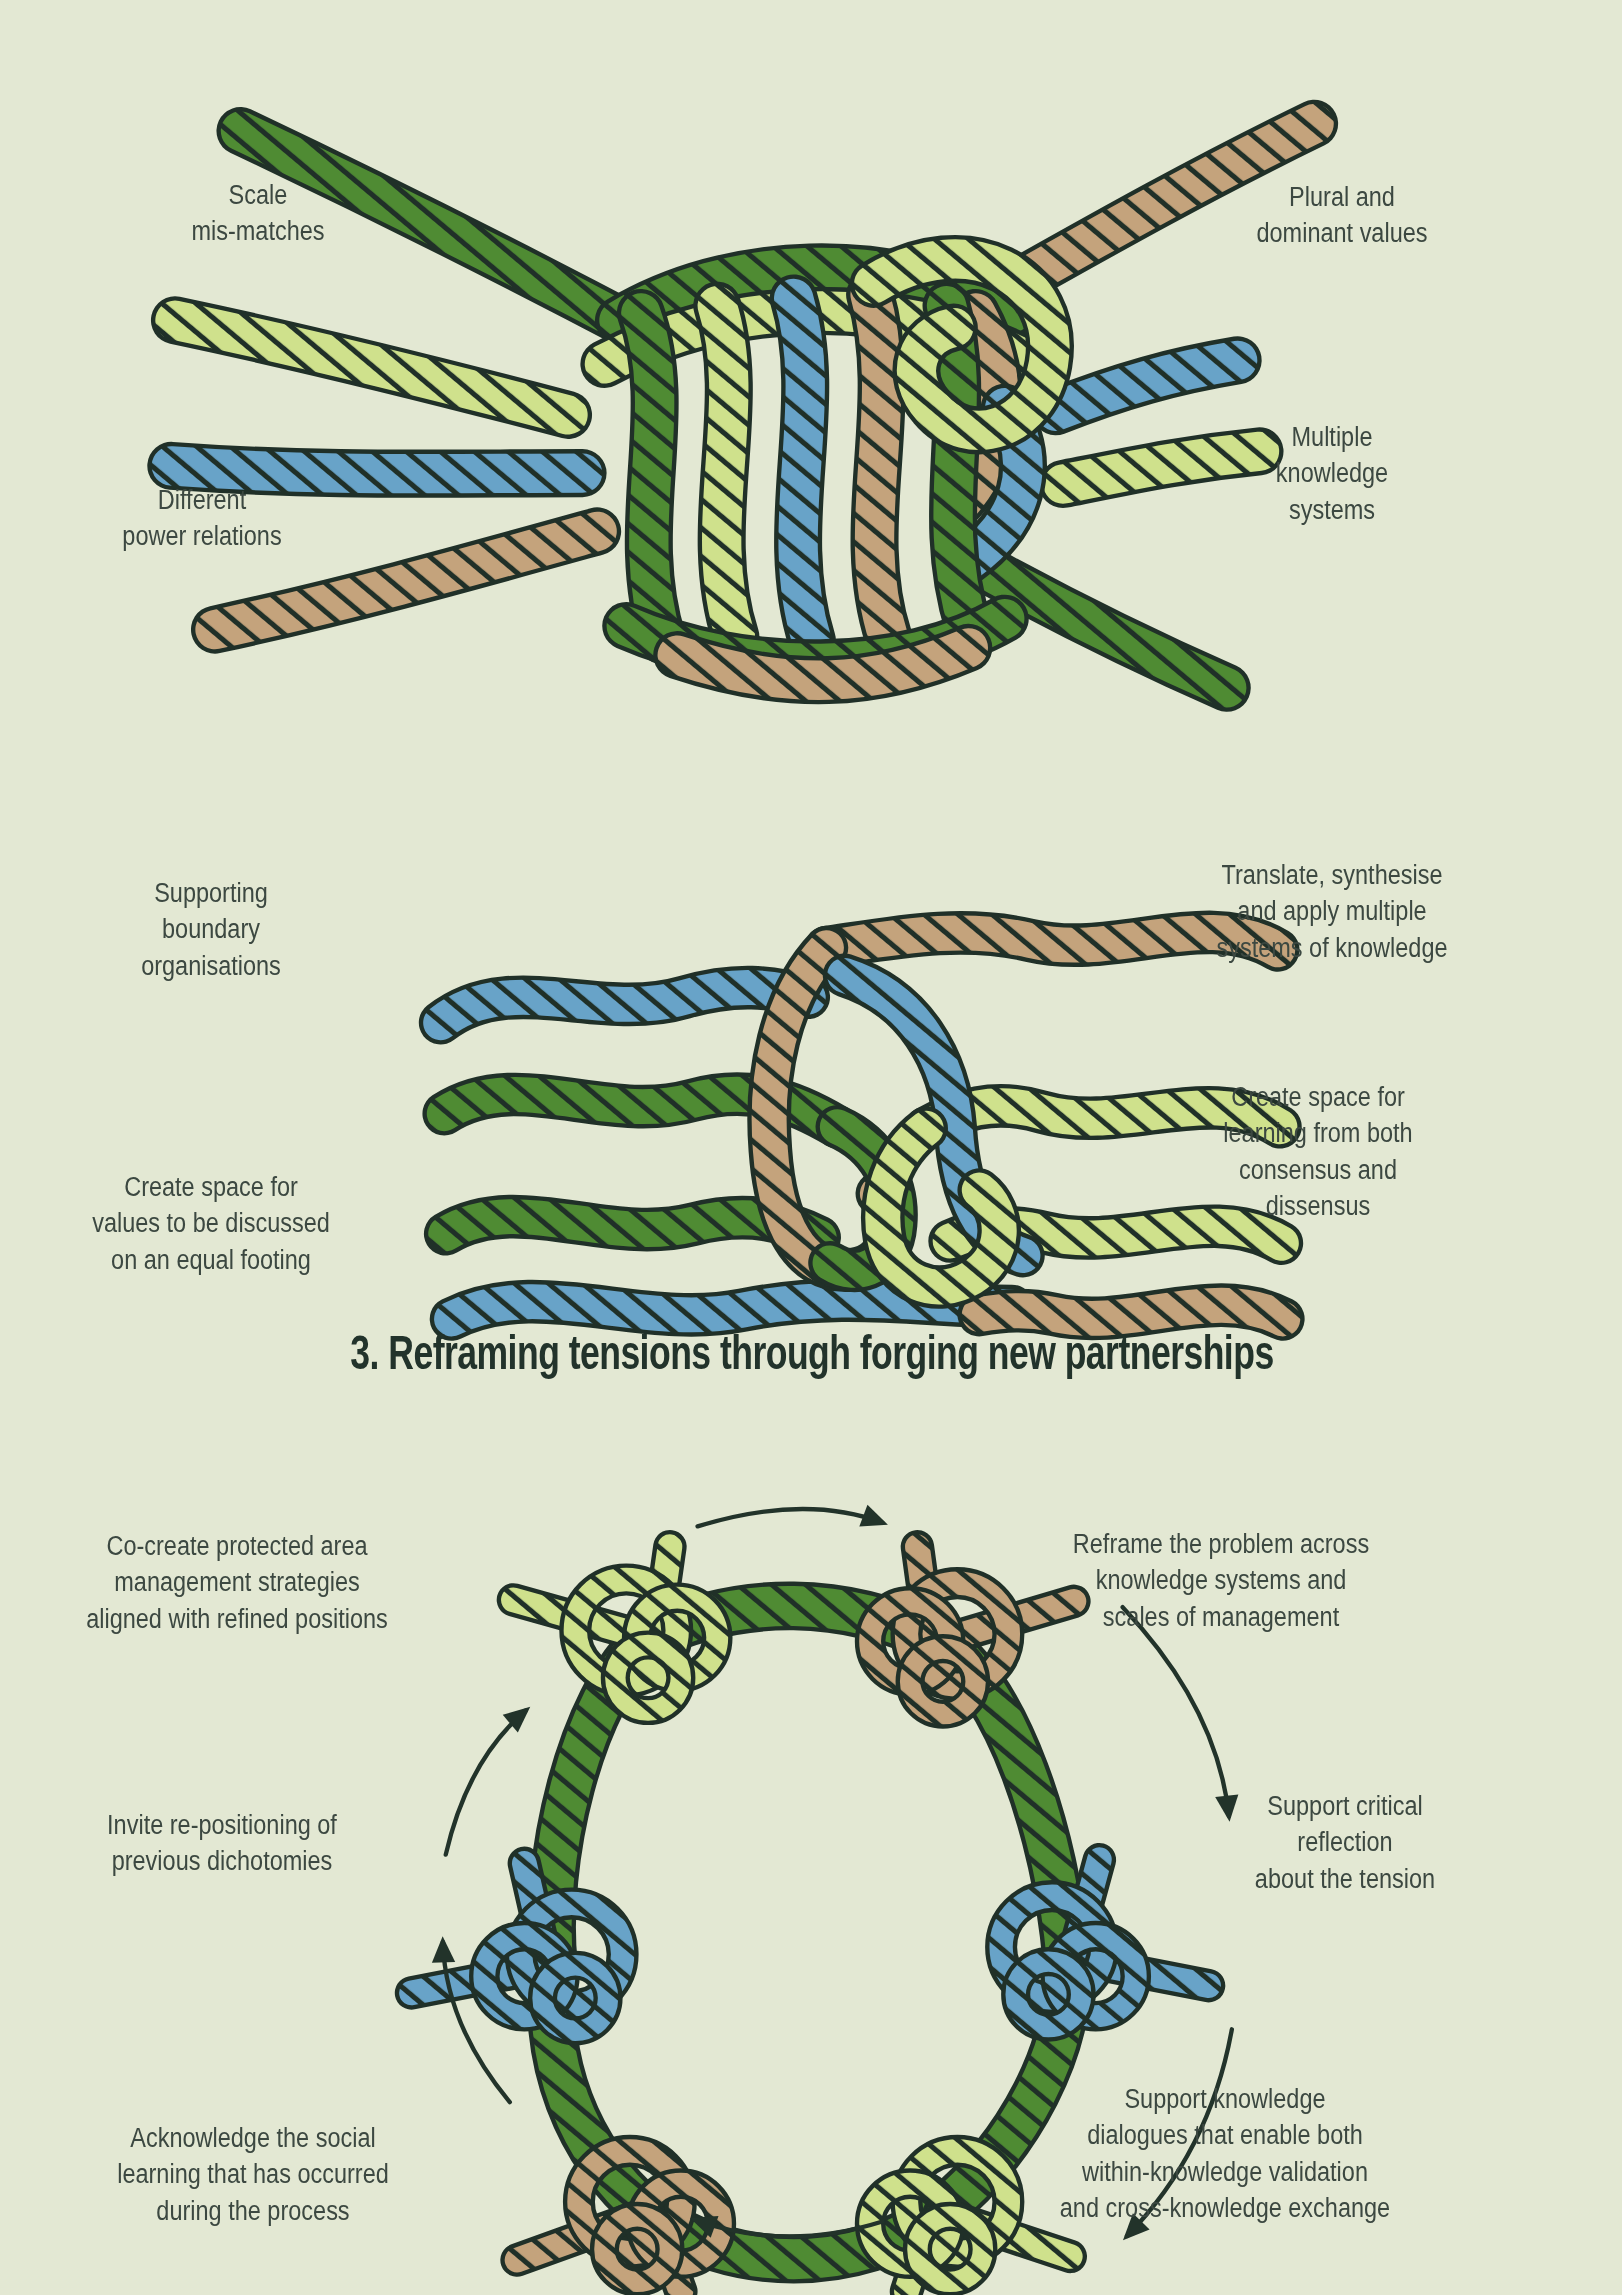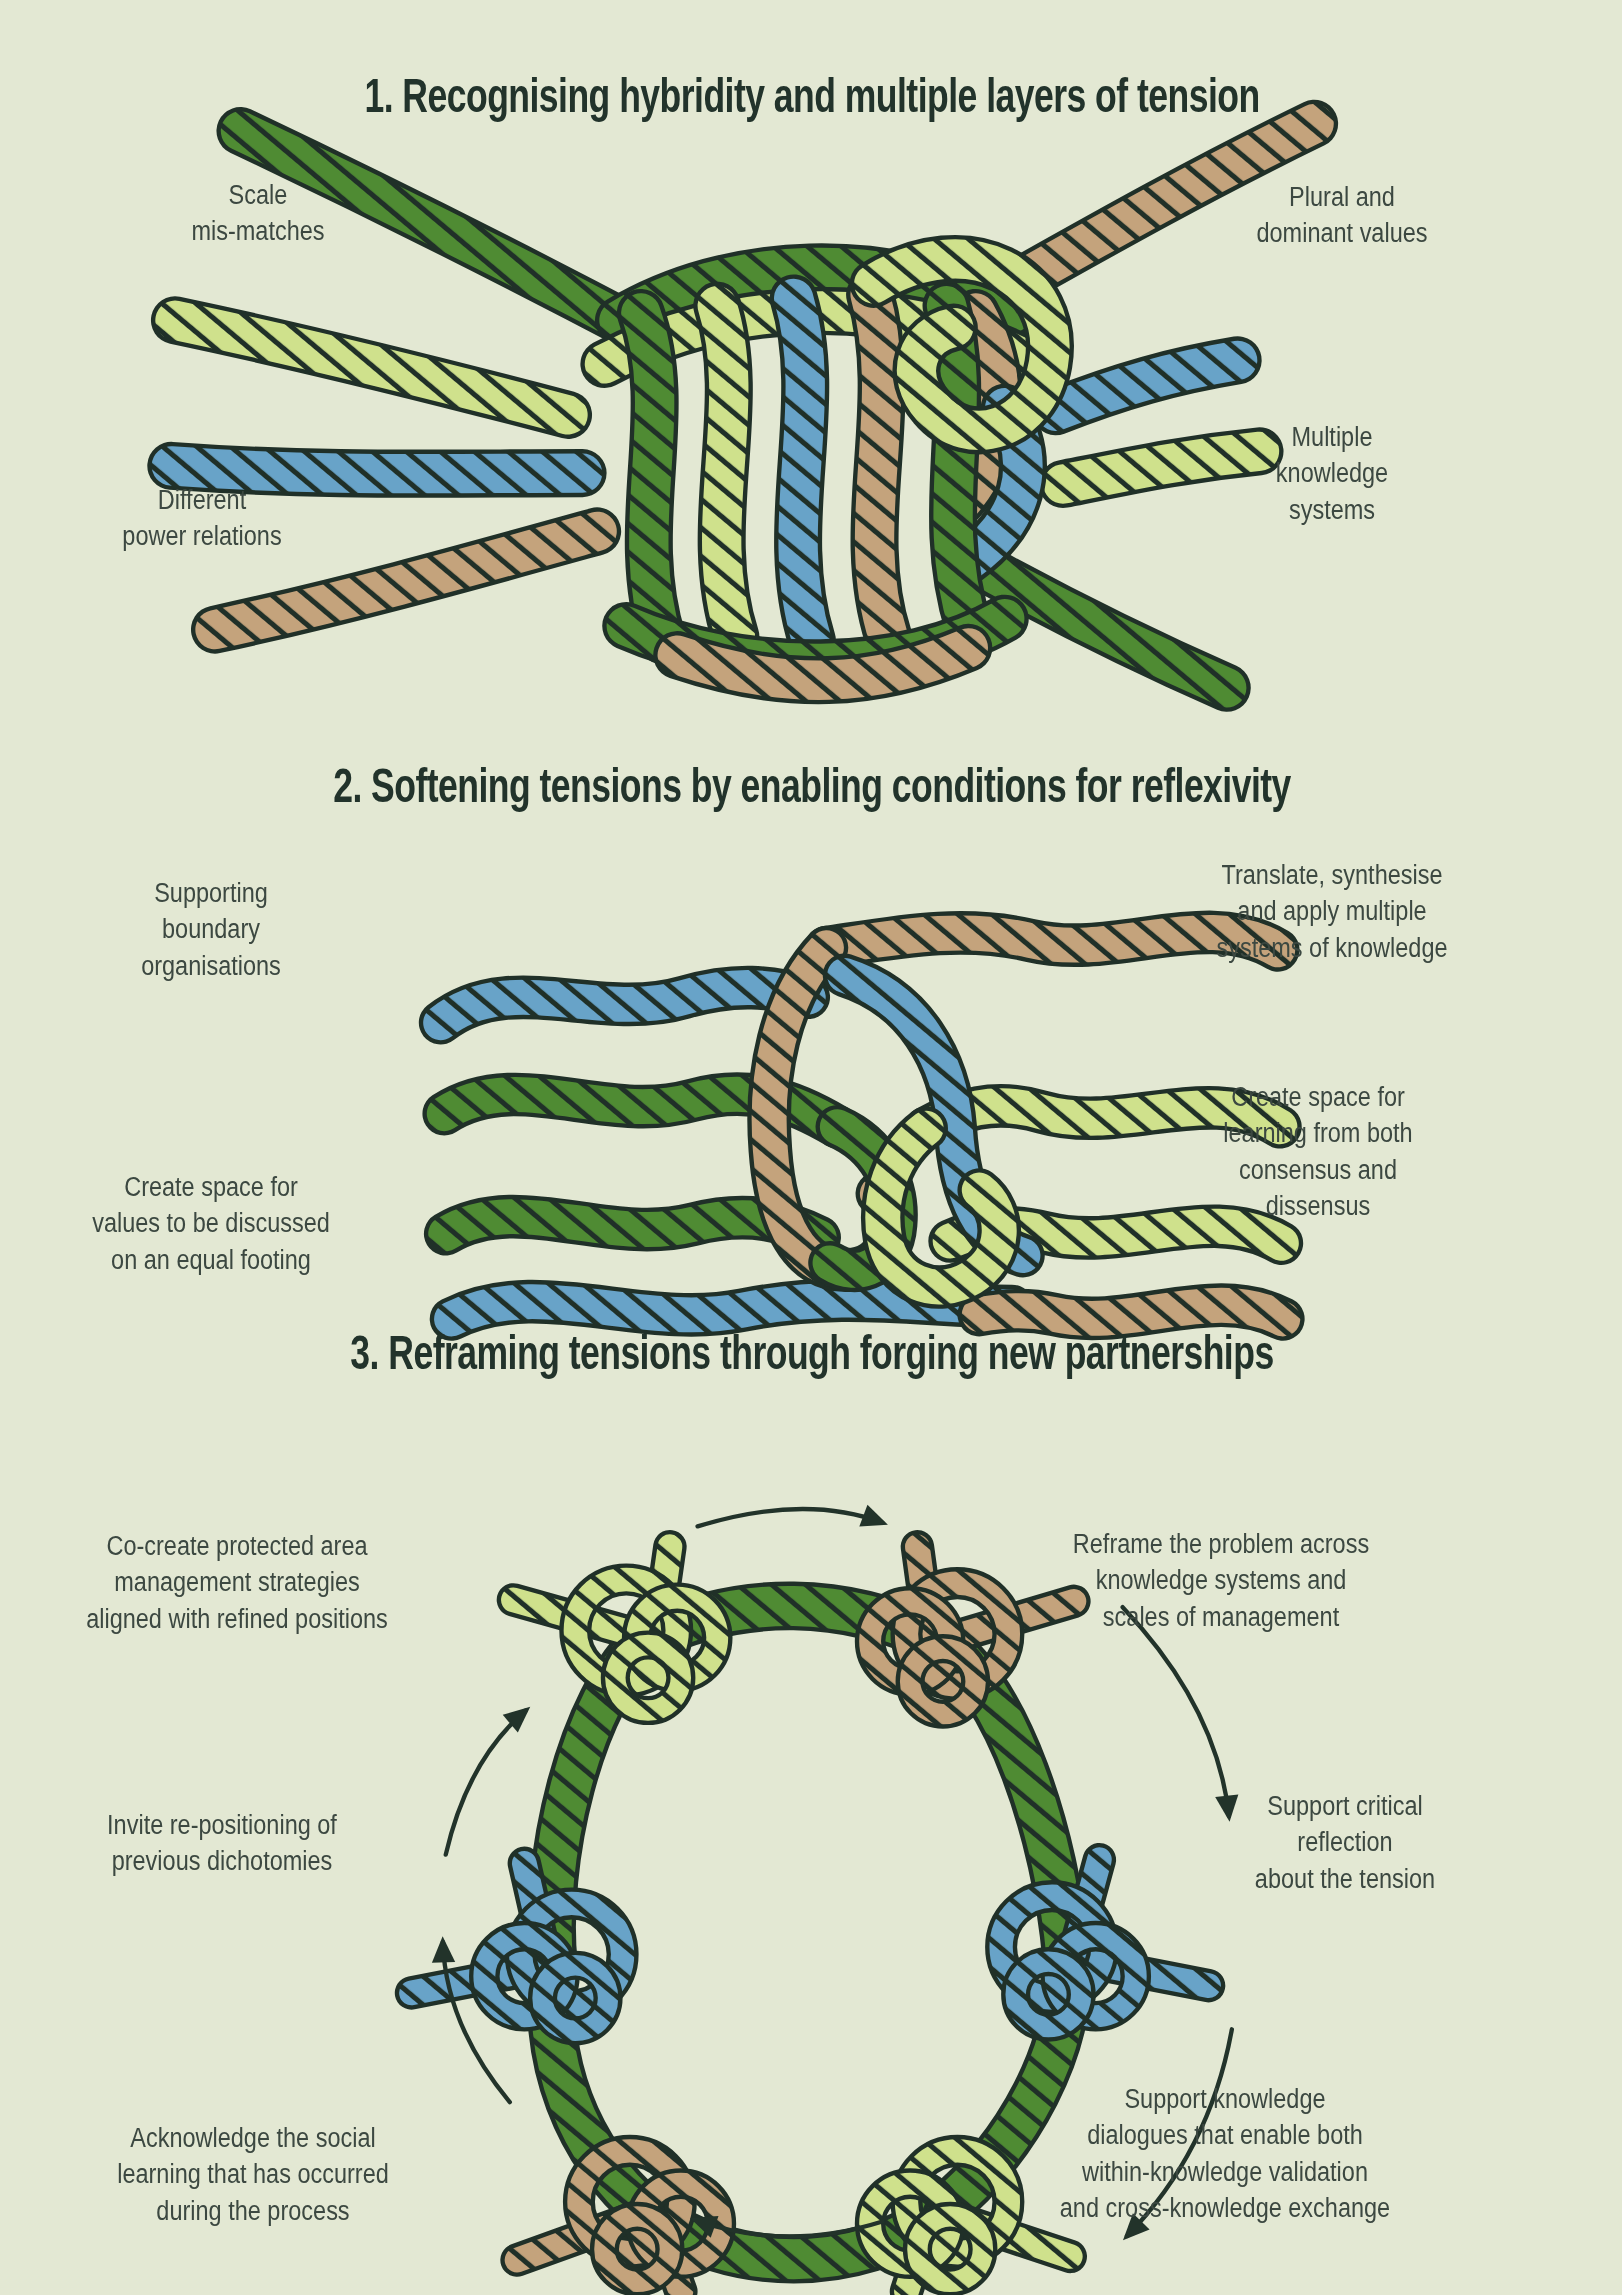--- a/index.html
+++ b/index.html
@@ -212,36 +212,30 @@
         <path class="arrow" marker-end="url(#ah)" d="M 958 2097 Q 1105 2052 1212 2092"></path>
         <path class="arrow" marker-end="url(#ah)" d="M 1542 2208 Q 1672 2345 1688 2495"></path>
         <path class="arrow" marker-end="url(#ah)" d="M 1692 2788 Q 1662 2955 1548 3072"></path>
         <path class="arrow" marker-end="url(#ah)" d="M 1212 3052 Q 1078 3094 955 3050"></path>
         <path class="arrow" marker-end="url(#ah)" d="M 700 2888 Q 612 2782 608 2668"></path>
         <path class="arrow" marker-end="url(#ah)" d="M 612 2548 Q 642 2418 722 2350"></path>
       </g>
     </g>
   </svg>
 
-  <div class="heading" style="top:95px;">
-    <span>1. Recognising hybridity and multiple layers of tension</span>
-  </div>
   <div class="lbl" style="left:258px;top:213px;">Scale
 mis-matches</div>
   <div class="lbl" style="left:1342px;top:215px;">Plural and
 dominant values</div>
   <div class="lbl" style="left:202px;top:518px;">Different
 power relations</div>
   <div class="lbl" style="left:1332px;top:474px;">Multiple
 knowledge
 systems</div>
 
-  <div class="heading" style="top:785px;">
-    <span>2. Softening tensions by enabling conditions for reflexivity</span>
-  </div>
   <div class="lbl" style="left:211px;top:930px;">Supporting
 boundary
 organisations</div>
   <div class="lbl" style="left:1332px;top:912px;">Translate, synthesise
 and apply multiple
 systems of knowledge</div>
   <div class="lbl" style="left:211px;top:1224px;">Create space for
 values to be discussed
 on an equal footing</div>
   <div class="lbl" style="left:1318px;top:1152px;">Create space for

